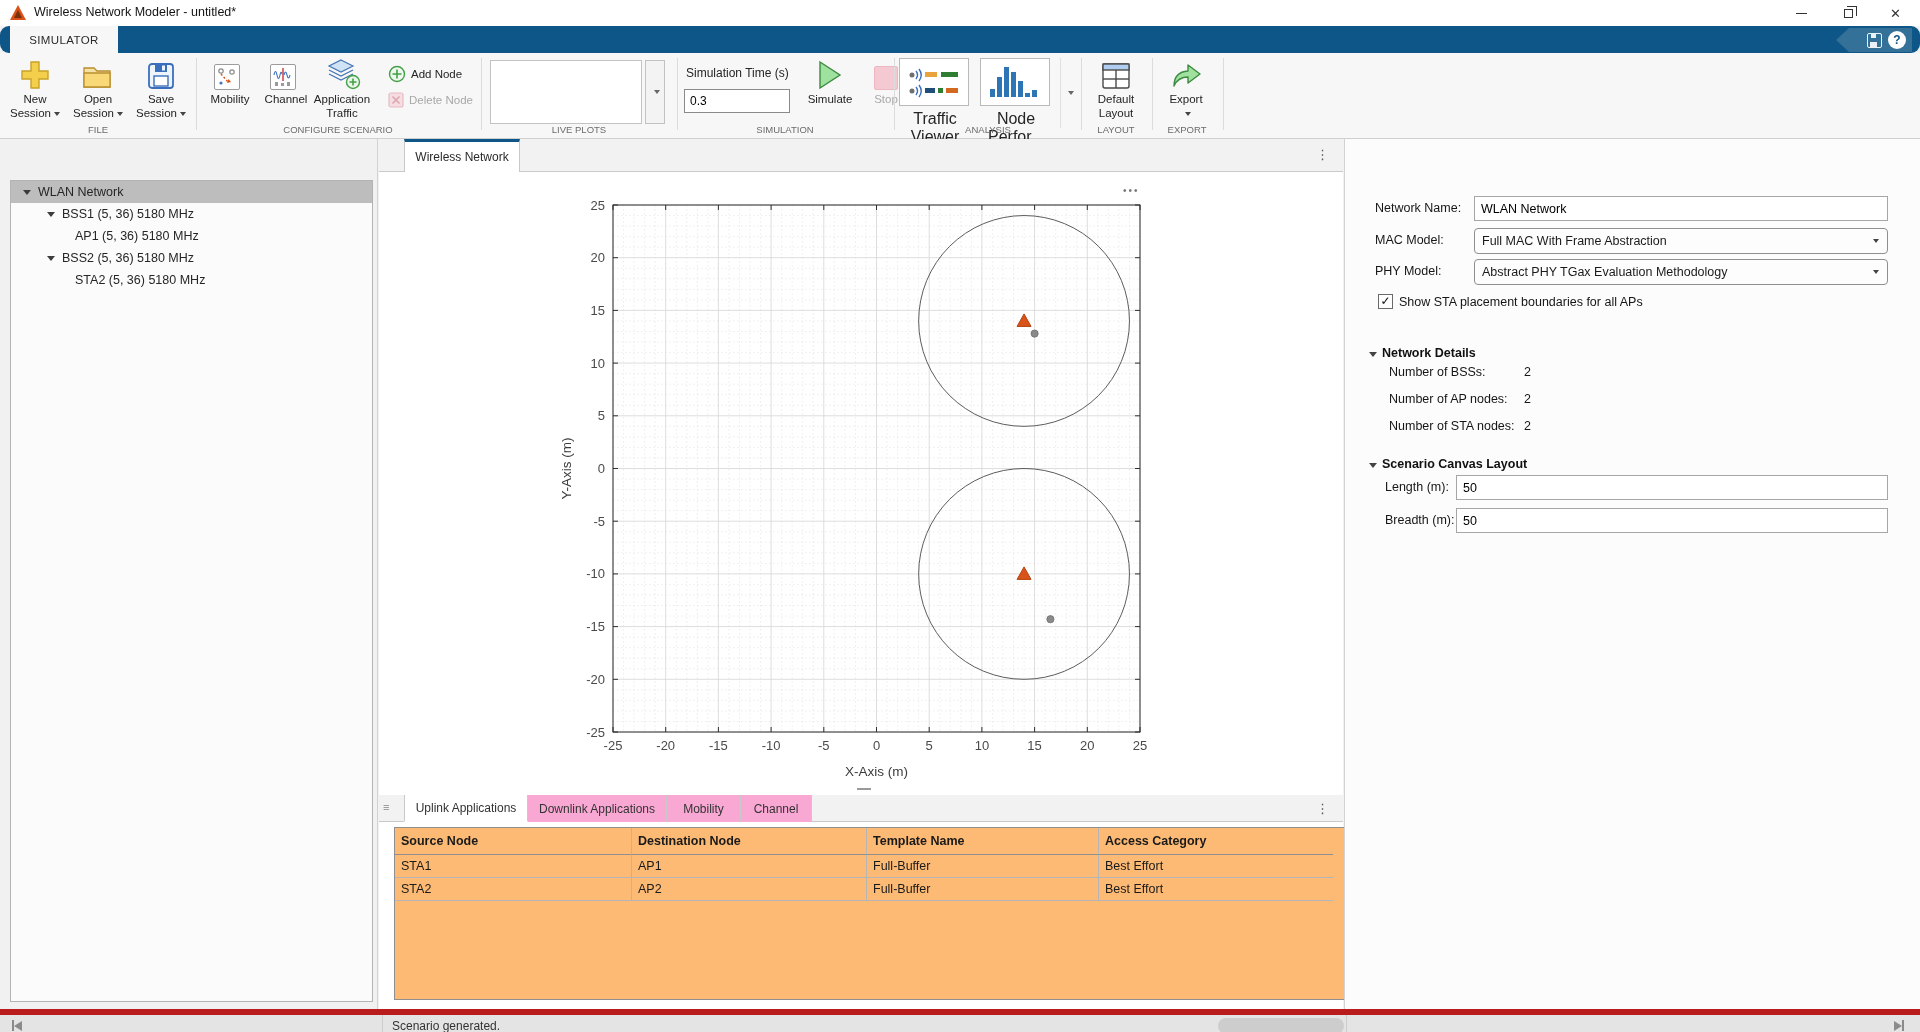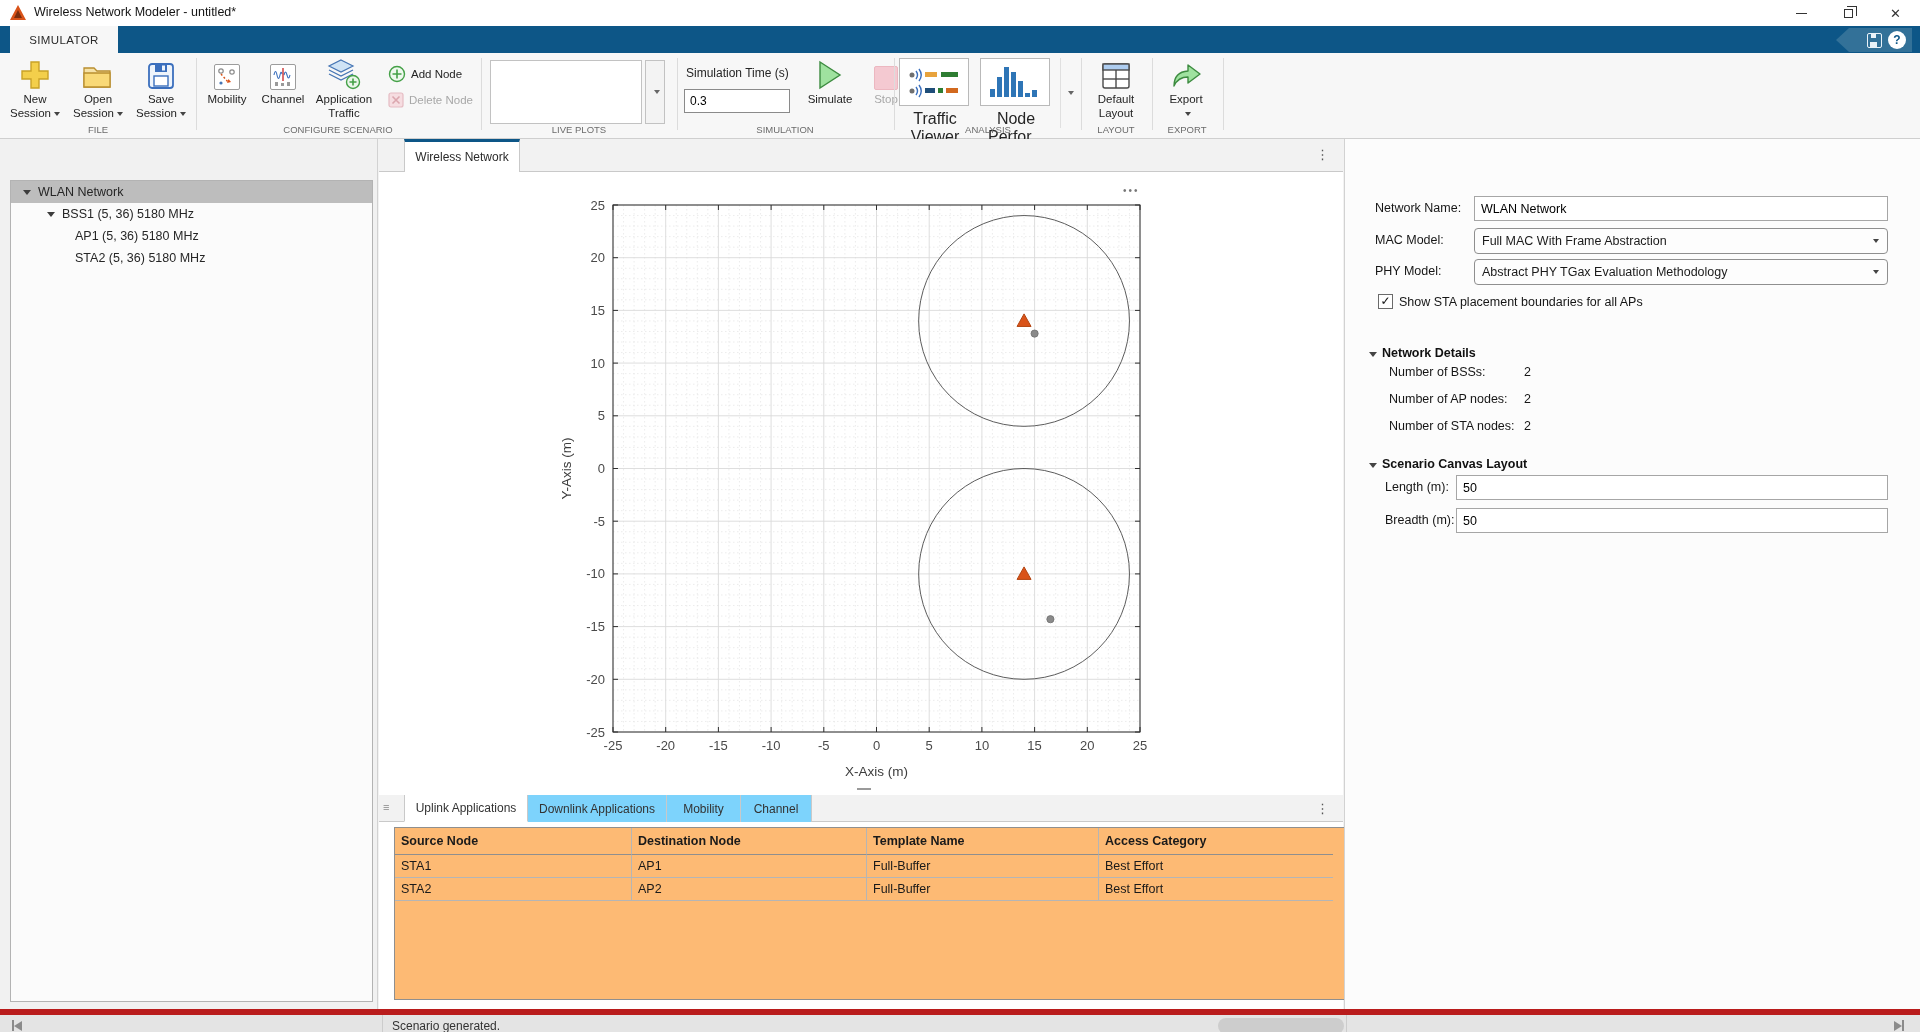--- a/index.html
+++ b/index.html
@@ -13,36 +13,36 @@
   #app-logo:after{ content:""; position:absolute; left:-4px; top:5px; width:0; height:0;
     border-left:4px solid transparent; border-right:4px solid transparent; border-bottom:8px solid #7b2e0e;}
   #title-text { position:absolute; left:34px; top:5px; font-size:12.5px; color:#141414; }
   .winbtn { position:absolute; top:0; width:47px; height:26px; display:flex; align-items:center; justify-content:center; color:#333; }
   #btn-min{ left:1778px; } #btn-restore{ left:1825px; } #btn-close{ left:1872px; font-size:13px; }
   #btn-min i{ display:block; width:11px; border-top:1.5px solid #333; }
   #btn-restore i{ display:block; width:9px; height:9px; border:1.3px solid #333; position:relative; background:#fff;}
   #btn-restore i:before{ content:""; position:absolute; left:2px; top:-4px; width:9px; height:9px; border:1.3px solid #333; border-bottom:none; border-left:none;}
 
   
-  #tabband { position:absolute; left:0; top:26px; width:1920px; height:27px; background:#0d5687; }
+  #tabband { position:absolute; left:0; top:26px; width:1920px; height:27px; background:#0d5687;border-radius:9px; }
   #tab-simulator { position:absolute; left:10px; top:0; height:27px; width:108px; background:#f7f7f7;
     color:#2b2b2b; font-size:11.5px; display:flex; align-items:center; justify-content:center; letter-spacing:.4px; }
   #quickaccess { position:absolute; right:8px; top:2px; height:24px; width:76px; background:#337198;
     clip-path:polygon(0 50%, 13px 0, 100% 0, 100% 100%, 13px 100%); display:flex; align-items:center; justify-content:flex-end; gap:6px; padding-right:6px; }
   #qa-save { width:15px; height:15px; border:1.6px solid #eaf2f8; border-radius:2px; position:relative; background:#337198;}
   #qa-save:before{content:""; position:absolute; left:3px; top:0; width:5px; height:4px; background:#eaf2f8;}
   #qa-save:after{content:""; position:absolute; left:2px; bottom:0; width:7px; height:5px; background:#eaf2f8;}
   #qa-help { width:18px; height:18px; border-radius:50%; background:#fff; color:#0d5687; font-weight:bold;
     font-size:12px; display:flex; align-items:center; justify-content:center; }
 
   
   #ribbon { position:absolute; left:0; top:53px; width:1920px; height:86px; background:#f7f7f7; border-bottom:1px solid #cfcfcf; }
   .grp-label { position:absolute; bottom:3px; font-size:9.5px; color:#6b6b6b; width:200px; text-align:center; }
   .rdivider { position:absolute; top:5px; height:72px; width:1px; background:#dcdcdc; }
-  .bigbtn { position:absolute; top:3px; width:60px; height:76px; display:flex; flex-direction:column; align-items:center; font-size:11.5px; color:#252525; text-align:center; }
+  .bigbtn { position:absolute; top:3px; width:60px; height:76px; display:flex; flex-direction:column; font-size:11.5px; color:#252525; text-align:center; }
   .bigbtn .ic { height:34px; display:flex; align-items:flex-end; justify-content:center; margin-bottom:2px;}
   .bigbtn .lbl { line-height:14px; width:60px; }
   .caret { display:inline-block; width:0; height:0; border-left:3.5px solid transparent; border-right:3.5px solid transparent; border-top:4px solid #444; margin-left:3px; vertical-align:middle;}
   .caret.lite{ border-top-color:#666; }
   .disabled { color:#a8a8a8 !important; }
 
   .rowbtn { position:absolute; height:18px; display:flex; align-items:center; gap:5px; font-size:11.5px; color:#252525;}
 
   
   .tinybox { width:26px; height:26px; background:#fff; border:1px solid #9c9c9c; border-radius:2px; position:relative; }
@@ -77,21 +77,21 @@
   #center-panel { position:absolute; left:379px; top:139px; width:964px; height:870px; background:#fff; }
   #center-tabbar { position:absolute; left:0; top:0; width:964px; height:33px; background:#f2f2f2; border-bottom:1px solid #c9c9c9;}
   #doc-tab { position:absolute; left:25px; top:0; width:116px; height:33px; background:#fff; border-left:1px solid #c9c9c9; border-right:1px solid #c9c9c9; border-top:3px solid #0d5687; font-size:12px; color:#2b2b2b; display:flex; align-items:center; justify-content:center;}
   #center-kebab { position:absolute; right:14px; top:8px; }
   #plot-overflow { position:absolute; left:744px; top:46px; color:#777; font-size:10px; letter-spacing:2px;}
 
   #plot-svg { position:absolute; left:176px; top:41px; }
 
   #hsplit-dash { position:absolute; left:478px; top:649px; width:14px; border-top:2px solid #9a9a9a;}
   #bottom-tabbar { position:absolute; left:0; top:656px; width:964px; height:27px; border-bottom:1px solid #c9c9c9; background:#f2f2f2; font-size:12px;}
-  .btab { position:absolute; top:0; height:27px; display:flex; align-items:center; justify-content:center; color:#333; border-right:1px solid #c9c9c9; background:#7dd3fc;}
+  .btab { position:absolute; top:0; height:27px; display:flex; align-items:center; justify-content:center; color:#333; border-right:1px solid #c9c9c9; background:#f9a8d4;}
   .btab.active { background:#fff; border-left:1px solid #c9c9c9; border-bottom:1px solid #fff; font-color:#111;}
   #grip { position:absolute; left:4px; top:6px; color:#888; font-size:11px;}
   #btab-kebab{ position:absolute; right:14px; top:6px;}
 
   #apps-table { position:absolute; left:15px; top:688px; width:1004px; height:173px; background:#fdba74; border:1px solid #8f8f8f; }
   .trow { display:flex; }
   .tcell { border-right:1px solid #b5b5b5; font-size:12.5px; padding:0 6px; display:flex; align-items:center; height:26px;}
   .tcell:last-child{ border-right:none;}
   .thead .tcell { font-weight:bold; height:27px; border-bottom:1px solid #8f8f8f;}
   .tbody .tcell { height:23px; border-bottom:1px solid #b5b5b5;}
@@ -326,20 +326,24 @@
     <div class="tree-item sel ind0">
         <span class="tw"></span>
         <span>WLAN Network</span>
       </div>
     <div class="tree-item ind1">
         <span class="tw"></span>
         <span>BSS1 (5, 36) 5180 MHz</span>
       </div>
     <div class="tree-item ind2">
         <span>AP1 (5, 36) 5180 MHz</span>
+      </div>
+    <div class="tree-item ind1">
+        <span class="tw"></span>
+        <span>BSS2 (5, 36) 5180 MHz</span>
       </div>
     <div class="tree-item ind2">
         <span>STA2 (5, 36) 5180 MHz</span>
       </div>
   </div>
 </div>
 
 <div id="center-panel">
   <div id="center-tabbar">
     <div id="doc-tab">Wireless Network</div>

